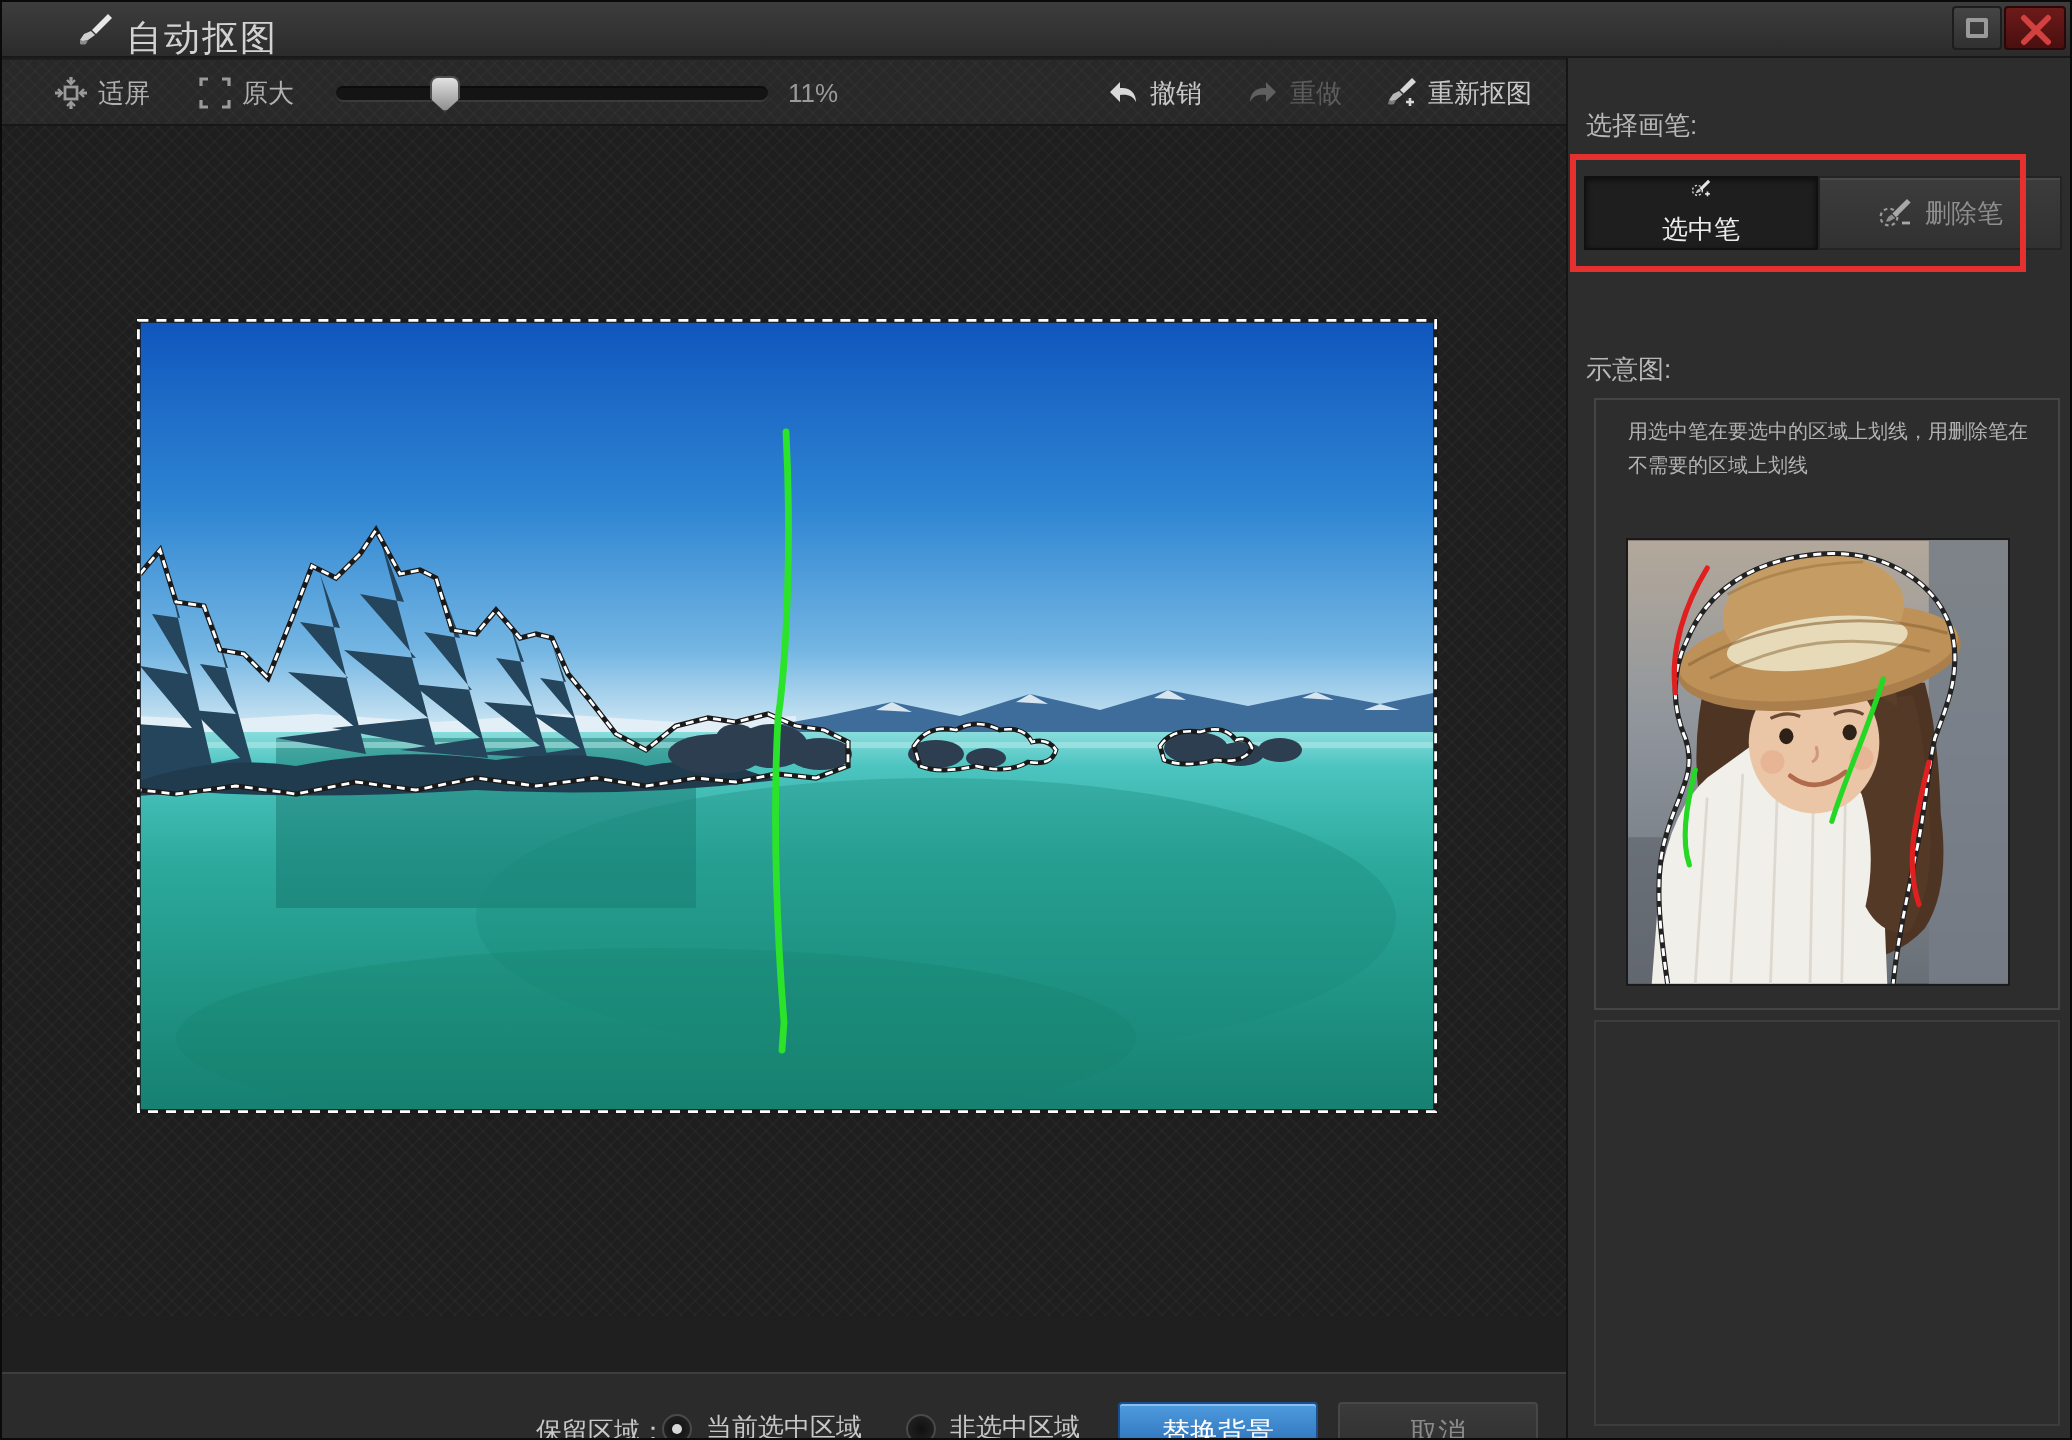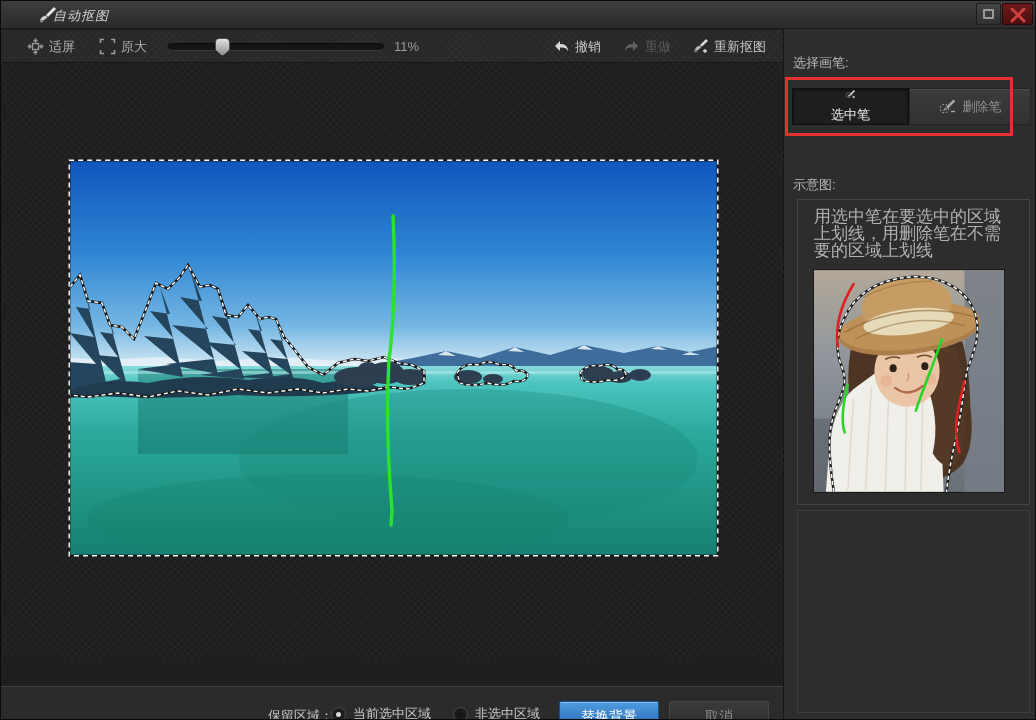--- a/index.html
+++ b/index.html
@@ -17,21 +17,21 @@
       repeating-linear-gradient(135deg, rgba(255,255,255,.022) 0 1px, transparent 1px 5px);
   }
 
   
   #titlebar {
     position:absolute; left:0; top:0; width:1036px; height:28px;
     background:linear-gradient(#3d3d3d,#2b2b2b);
     border-bottom:1px solid #191919;
   }
   #title-icon { position:absolute; left:36px; top:4px; width:20px; height:20px; }
-  #window-title { position:absolute; left:52px; top:6px; font-size:13px; color:#d2d2d2; letter-spacing:1px;font-style:italic; }
+  #window-title { position:absolute; left:62px; top:6px; font-size:18px; color:#d2d2d2; letter-spacing:1px; }
   .winbtn { position:absolute; top:2px; height:22px; border-radius:2px; cursor:default; }
   #btn-maximize {
     left:975px; width:25px;
     background:linear-gradient(#454545,#303030); border:1px solid #1d1d1d;
   }
   #btn-maximize .glyph {
     position:absolute; left:6px; top:5px; width:11px; height:10px;
     border:2px solid #9a9a9a; border-radius:1px;
   }
   #btn-close {
@@ -104,21 +104,21 @@
     justify-content:center; gap:7px; font-size:13px; cursor:default; }
   #btn-select-pen { left:8px; width:117px; color:#ececec;
     background:#1e1e1e; border:1px solid #101010; box-shadow:inset 0 1px 3px rgba(0,0,0,.6);flex-direction:column; }
   #btn-delete-pen { left:125px; width:122px; color:#8e8e8e;
     background:linear-gradient(#3c3c3c,#313131); border:1px solid #242424;
     box-shadow:inset 0 1px 0 #4a4a4a; }
 
   #example-box { position:absolute; left:13px; top:170px; width:233px; height:306px;
     border:1px solid #454545; }
   #instruction { position:absolute; left:16px; top:8px; width:202px;
-    font-size:17px; line-height:17px; color:#b2b2b2; }
+    font-size:10px; line-height:17px; color:#b2b2b2; }
   #girl-photo { position:absolute; left:15px; top:69px; width:192px; height:224px;
     border:1px solid #1a1a1a; }
   #lower-box { position:absolute; left:13px; top:481px; width:233px; height:203px;
     border:1px solid #3c3c3c; }
 
   .icon16 { width:17px; height:17px; display:inline-block; }
 </style>
 </head>
 <body>
 

